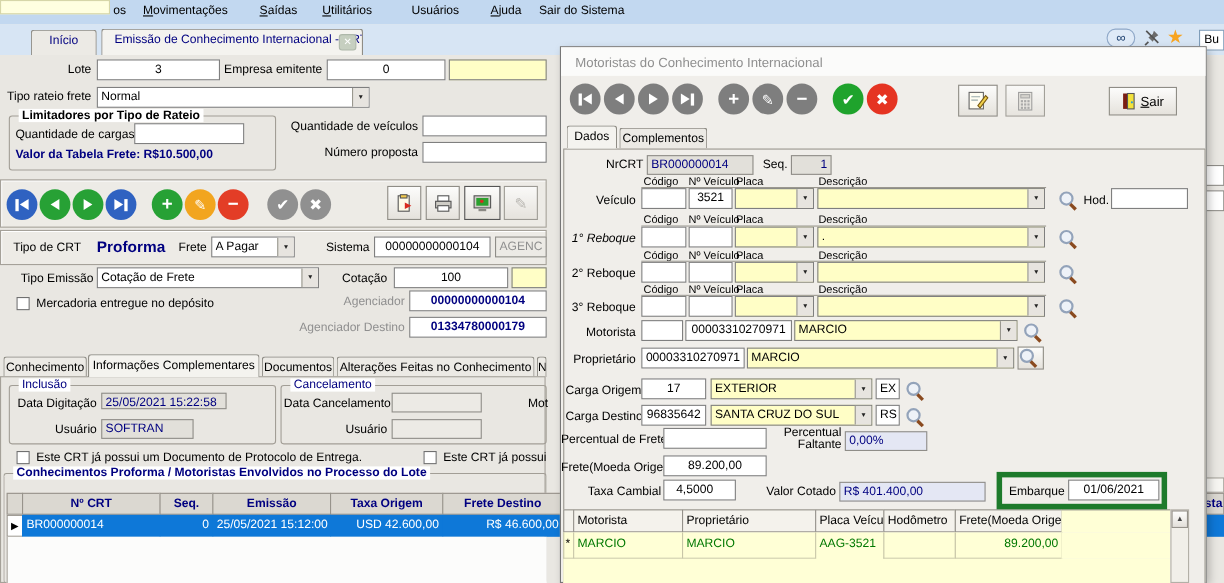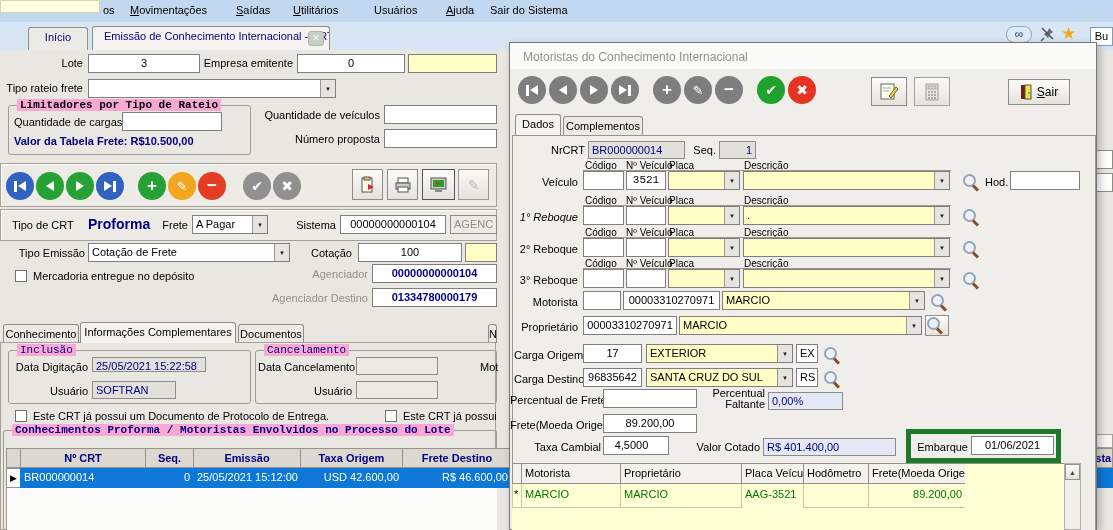--- a/index.html
+++ b/index.html
@@ -13,21 +13,21 @@
 .gray{color:#8f8f8f;}
 .fld{position:absolute;background:#fff;border:1px solid #7f7f7f;padding:2px 3px;white-space:nowrap;overflow:hidden;font-size:11px;text-align:center;}
 .fld.y{background:#fffec6;}
 .inset{position:absolute;background:#e2e0da;border:1px solid #8f8d88;color:#000080;padding:2px 3px;white-space:nowrap;overflow:hidden;}
 .inset.lav{background:#e4e7f4;}
 .combo{position:absolute;background:#fff;border:1px solid #7f7f7f;}
 .combo.y{background:#fffec6;}
 .combo .cval{position:absolute;left:3px;top:2px;right:16px;white-space:nowrap;overflow:hidden;}
 .combo .cbtn{position:absolute;right:0;top:0;bottom:0;width:15px;background:#e7e4df;border-left:1px solid #9a988f;display:flex;align-items:center;justify-content:center;font-size:6px;color:#222;}
 .grp{position:absolute;border:1px solid #a29e96;border-radius:3px;}
-.grp>.gt{position:absolute;top:-7px;left:8px;background:#f9a8d4;padding:0 3px;color:#000080;white-space:nowrap;font-family:Liberation Mono, monospace;}
+.grp>.gt{position:absolute;top:-7px;left:8px;background:#ffffff;padding:0 3px;color:#000080;white-space:nowrap;}
 .panel{position:absolute;background:#edebe6;border:1px solid #a5a199;box-shadow:inset 1px 1px 0 #fff;}
 .cbtnc{position:absolute;width:28px;height:28px;border-radius:50%;color:#fff;display:flex;align-items:center;justify-content:center;gap:1px;}
 .tri-r{width:0;height:0;border-style:solid;border-width:5px 0 5px 8px;border-color:transparent transparent transparent #fff;}
 .tri-l{width:0;height:0;border-style:solid;border-width:5px 8px 5px 0;border-color:transparent #fff transparent transparent;}
 .vbar{width:3px;height:11px;background:#fff;}
 .toolbtn{position:absolute;background:linear-gradient(#fcfcfb,#e5e2dc);border:1px solid #8f8d86;display:flex;align-items:center;justify-content:center;}
 .tab{position:absolute;background:#eceae5;border:1px solid #8f8d86;border-bottom:none;border-radius:3px 3px 0 0;text-align:center;padding-top:3px;white-space:nowrap;overflow:hidden;}
 .tab.active{background:#f4f3ef;z-index:2;}
 .chk{position:absolute;width:12px;height:12px;background:#fff;border:1px solid #707070;}
 .mag{position:absolute;width:17px;height:17px;}
@@ -82,20 +82,21 @@
   </div>
 
   <div class="lbl r" style="left:20px;top:57px;width:63px;">Lote</div>
   <div class="fld r" style="left:88px;top:54px;width:112px;height:19px;">3</div>
   <div class="lbl r" style="left:200px;top:57px;width:93px;">Empresa emitente</div>
   <div class="fld r" style="left:297px;top:54px;width:108px;height:19px;">0</div>
   <div class="fld y" style="left:408px;top:54px;width:89px;height:19px;"></div>
 
   <div class="lbl r" style="left:5px;top:82px;width:78px;">Tipo rateio frete</div>
   <div class="combo" style="left:88px;top:79px;width:248px;height:19px;">
+    <span class="cval">Normal</span>
     <span class="cbtn">▼</span>
   </div>
 
   <div class="grp" style="left:8px;top:105px;width:243px;height:50px;">
     <span class="gt bold" style="color:#000;">Limitadores por Tipo de Rateio</span>
   </div>
   <div class="lbl" style="left:14px;top:116px;">Quantidade de cargas</div>
   <div class="fld" style="left:122px;top:112px;width:100px;height:19px;"></div>
   <div class="lbl navy bold" style="left:14px;top:135px;">Valor da Tabela Frete: R$10.500,00</div>
 
@@ -174,20 +175,21 @@
   <div class="chk" style="left:15px;top:270px;"></div>
   <div class="lbl" style="left:33px;top:270px;">Mercadoria entregue no depósito</div>
   <div class="lbl r gray" style="left:300px;top:268px;width:68px;">Agenciador</div>
   <div class="fld navy bold" style="left:372px;top:264px;width:125px;height:19px;">00000000000104</div>
   <div class="lbl r gray" style="left:268px;top:292px;width:100px;">Agenciador Destino</div>
   <div class="fld navy bold" style="left:372px;top:288px;width:125px;height:19px;">01334780000179</div>
 
   <div class="tab" style="left:3px;top:324px;width:76px;height:19px;">Conhecimento</div>
   <div class="tab active" style="left:80px;top:322px;width:156px;height:21px;">Informações Complementares</div>
   <div class="tab" style="left:238px;top:324px;width:66px;height:19px;">Documentos</div>
+  <div class="tab" style="left:306px;top:324px;width:180px;height:19px;">Alterações Feitas no Conhecimento</div>
   <div class="tab" style="left:488px;top:324px;width:9px;height:19px;">N</div>
   <div class="abs" style="left:0;top:342px;width:496px;height:188px;border:1px solid #a5a199;background:#e9e7e2;"></div>
 
   <div class="grp" style="left:8px;top:350px;width:243px;height:54px;">
     <span class="gt">Inclusão</span>
   </div>
   <div class="lbl r" style="left:14px;top:361px;width:74px;">Data Digitação</div>
   <div class="inset" style="left:92px;top:357px;width:114px;height:15px;">25/05/2021 15:22:58</div>
   <div class="lbl r" style="left:14px;top:385px;width:74px;">Usuário</div>
   <div class="inset" style="left:92px;top:381px;width:84px;height:18px;">SOFTRAN</div>
@@ -296,21 +298,21 @@
     <div class="lbl r" style="left:181px;top:101px;width:25px;">Seq.</div>
     <div class="inset r" style="left:209px;top:98px;width:37px;height:18px;">1</div>
 
     <div class="hsm" style="left:75px;top:117px;">Código</div>
     <div class="hsm" style="left:116px;top:117px;">Nº Veículo</div>
     <div class="hsm" style="left:159px;top:117px;">Placa</div>
     <div class="hsm" style="left:234px;top:117px;">Descrição</div>
     <div class="hline" style="left:73px;top:127px;width:368px;"></div>
     <div class="lbl r" style="left:8px;top:133px;width:60px;">Veículo</div>
     <div class="fld" style="left:73px;top:128px;width:41px;height:19px;"></div>
-    <div class="fld" style="left:116px;top:128px;width:40px;height:19px;font-family:Liberation Mono, monospace;">3521</div>
+    <div class="fld" style="left:116px;top:128px;width:40px;height:19px;">3521</div>
     <div class="combo y" style="left:158px;top:128px;width:72px;height:19px;">
         <span class="cbtn">▼</span>
       </div>
     <div class="combo y" style="left:233px;top:128px;width:207px;height:19px;">
         <span class="cbtn">▼</span>
       </div>
     <span class="mag" style="left:452px;top:130px;"></span>
     <div class="lbl" style="left:475px;top:133px;">Hod.</div>
     <div class="fld" style="left:500px;top:128px;width:70px;height:19px;"></div>
 

